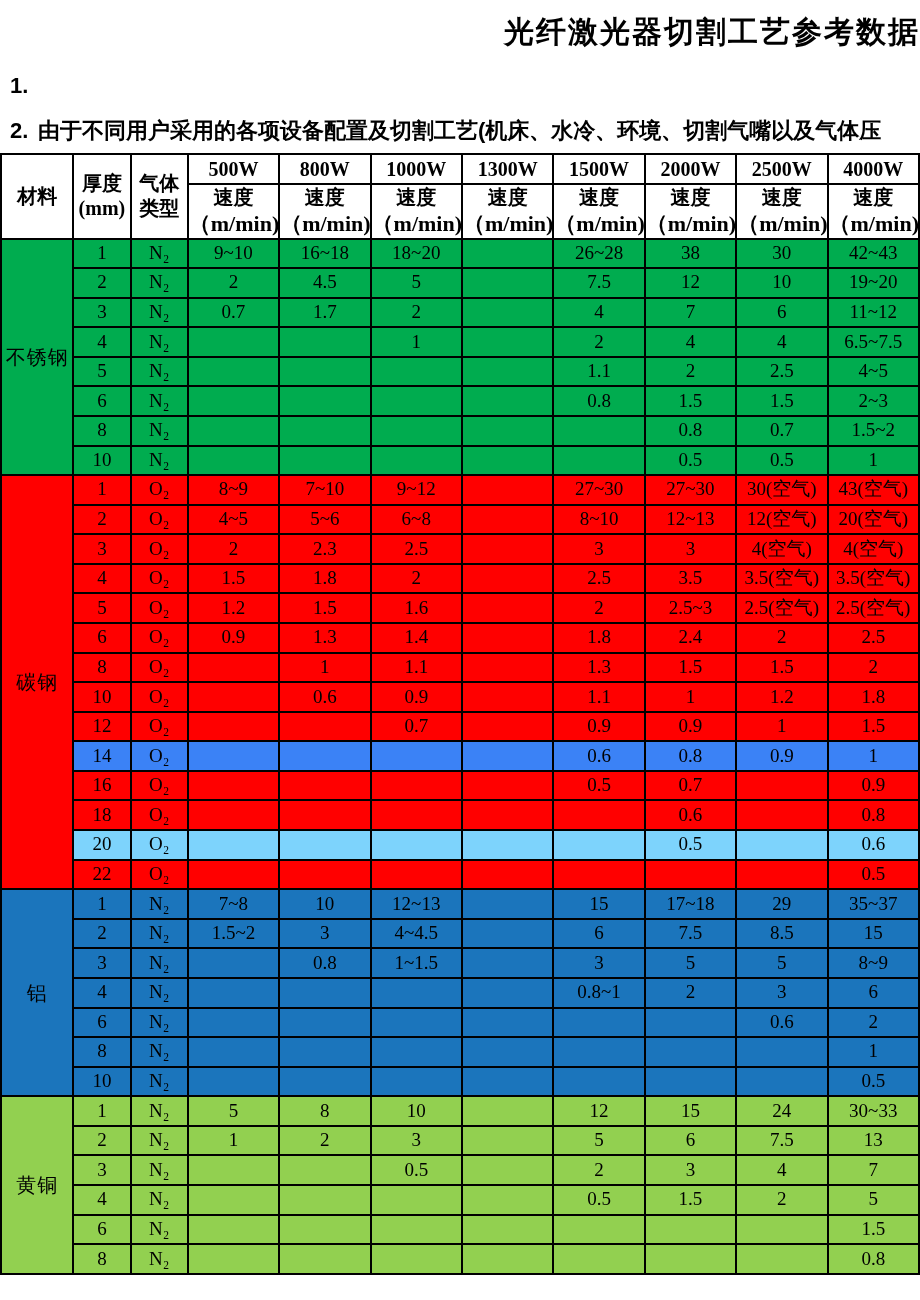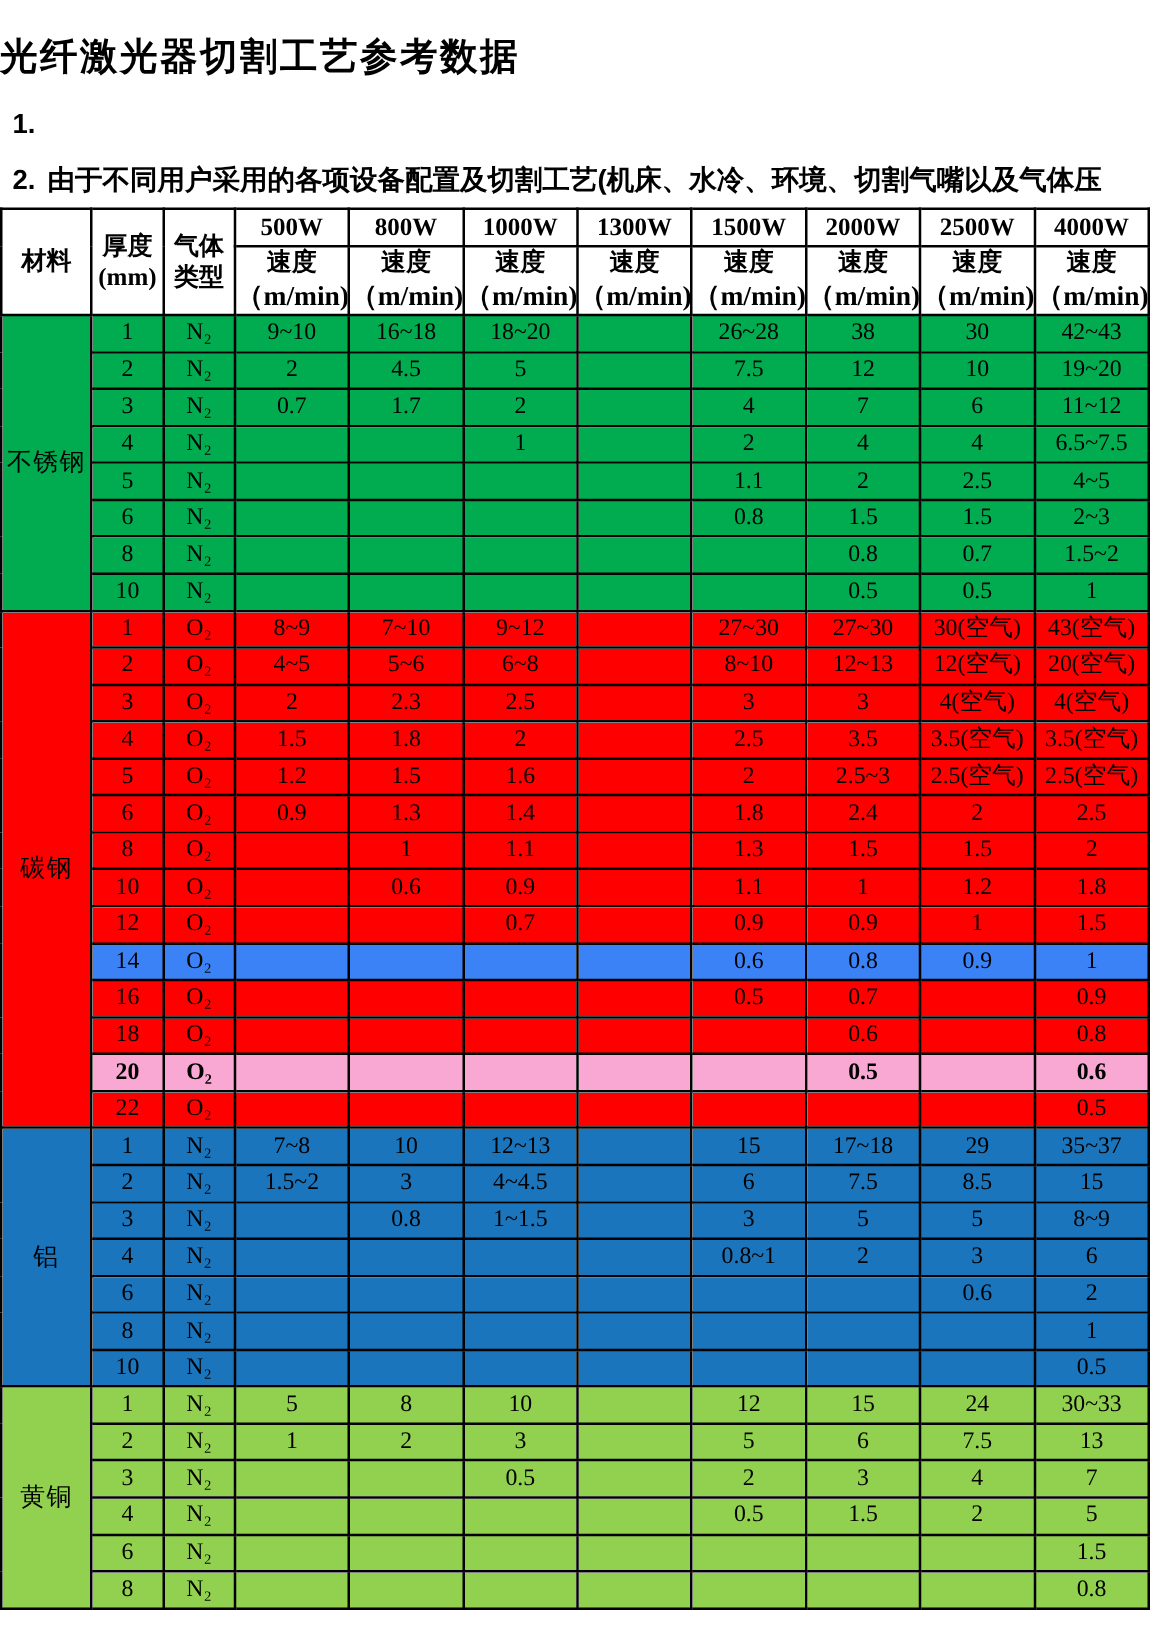--- a/index.html
+++ b/index.html
@@ -9,22 +9,22 @@
     color: #000000;
   }
   body {
     width: 920px;
     height: 1300px;
     overflow: hidden;
     font-family: "Liberation Sans", "DejaVu Sans", sans-serif;
   }
   .page-title {
     margin: 0;
-    padding-top: 25px;
-    text-align: left;
+    padding-top: 12px;
+    text-align: right;
     font-size: 30px;
     font-weight: bold;
     letter-spacing: 2px;
     font-family: "Liberation Sans", "DejaVu Sans", sans-serif;
   }
   .notes {
     margin: 17px 6px 0 10px;
     font-size: 22px;
     font-weight: bold;
     line-height: 32px;
@@ -373,21 +373,21 @@
         <td>O₂</td>
         <td></td>
         <td></td>
         <td></td>
         <td></td>
         <td></td>
         <td>0.6</td>
         <td></td>
         <td>0.8</td>
       </tr>
-      <tr style="background-color: #f9a8d4; font-weight: bold;">
+      <tr style="background-color: #7dd3fc;">
         <td>20</td>
         <td>O₂</td>
         <td></td>
         <td></td>
         <td></td>
         <td></td>
         <td></td>
         <td>0.5</td>
         <td></td>
         <td>0.6</td>

